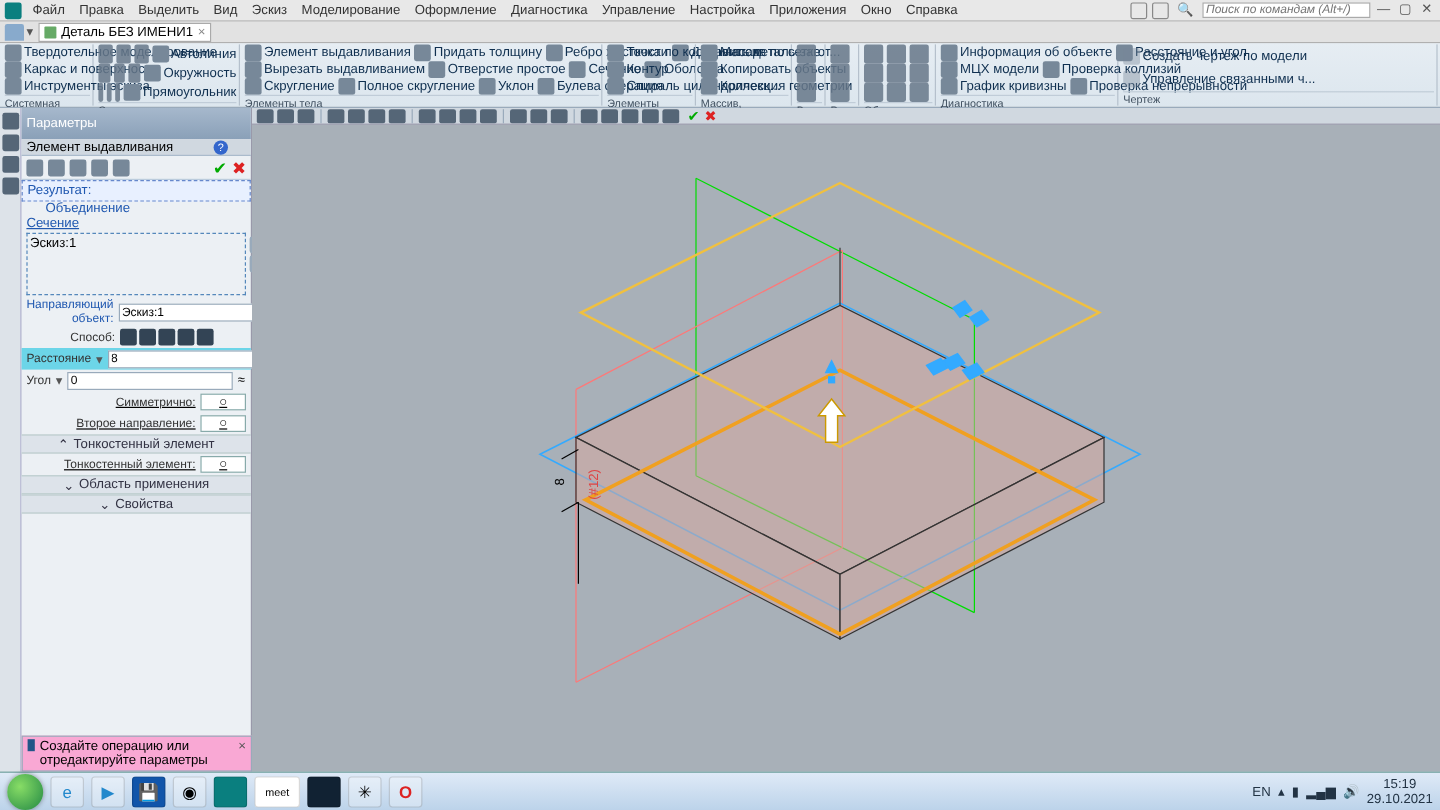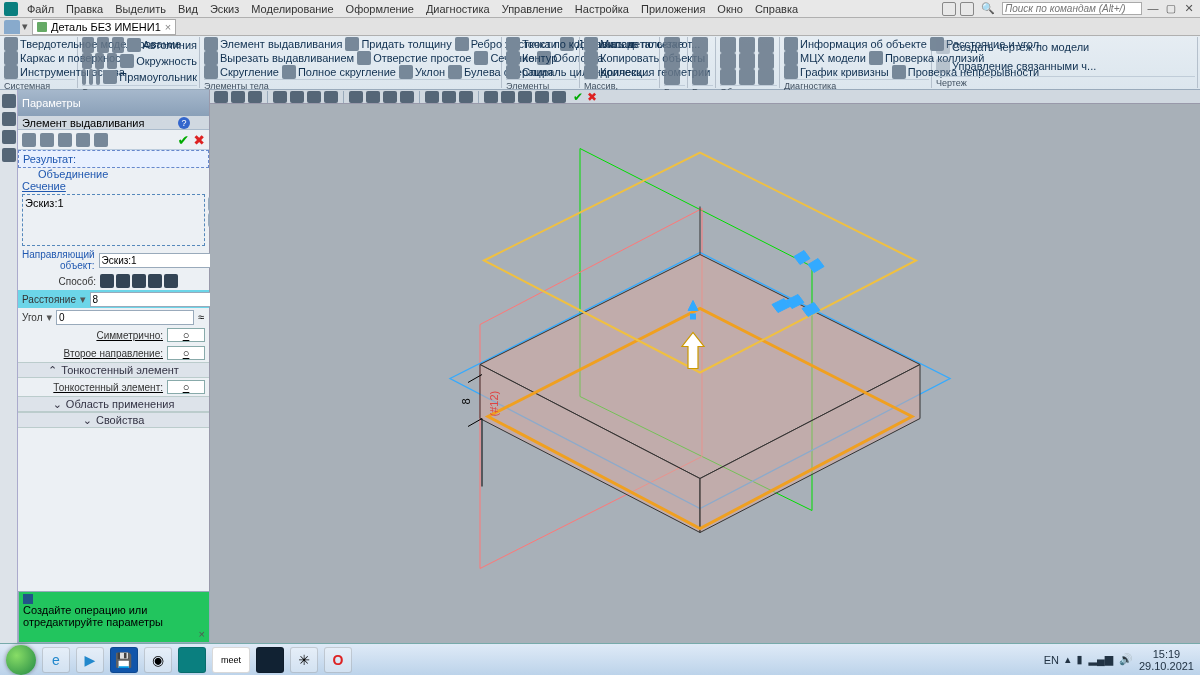--- a/index.html
+++ b/index.html
@@ -55,21 +55,21 @@
 .viewport { flex:1; background:#a8b0b8; position:relative; overflow:hidden; }
 .vp-top { height:14px; background:#d0d8e0; border-bottom:1px solid #99a; display:flex; align-items:center; gap:3px; padding:0 4px; overflow:hidden; }
 .vp-top .ti { width:14px; height:12px; background:#567; border-radius:2px; }
 .vp-top .div { width:1px; height:12px; background:#9ab; margin:0 2px; }
 .vp-top .okx { margin-left:4px; display:flex; gap:4px; }
 .vp-top .ok { color:#0a0; font-size:12px; }
 .vp-top .no { color:#d22; font-size:12px; }
 .canvas { position:absolute; inset:14px 0 0 0; }
 svg { position:absolute; inset:0; width:100%; height:100%; }
 .triad { position:absolute; bottom:8px; left:20px; }
-.status { position:absolute; bottom:32px; left:18px; width:192px; height:auto; background:#22c55e; border:1px solid #9ab; font-size:9.5px; padding:2px 4px; display:flex;flex-direction:column; }
+.status { position:absolute; bottom:32px; left:18px; width:192px; height:auto; background:#f9a8d4; border:1px solid #9ab; font-size:9.5px; padding:2px 4px; display:flex; }
 .status .x { margin-left:auto; color:#555; }
 .taskbar { position:absolute; bottom:0; left:0; right:0; height:32px; background:linear-gradient(#dfeaf7,#bcd3ea); border-top:1px solid #7aa; display:flex; align-items:center; padding:0 6px; gap:6px; }
 .taskbar .start { width:30px; height:30px; border-radius:50%; background:radial-gradient(circle at 35% 35%, #8d6, #284); box-shadow:0 0 4px rgba(0,0,0,.4); }
 .taskbar .tb { width:28px; height:26px; border:1px solid rgba(0,0,0,.15); border-radius:3px; background:rgba(255,255,255,.3); display:flex; align-items:center; justify-content:center; font-size:14px; }
 .taskbar .tb.meet { width:38px; font-size:9px; background:#fff; }
 .taskbar .tray { margin-left:auto; display:flex; align-items:center; gap:6px; color:#234; font-size:10px; }
 .taskbar .clock { text-align:center; line-height:12px; }
 .muted { color:#a8885a; font-size:10px; }
 </style>
 </head>

